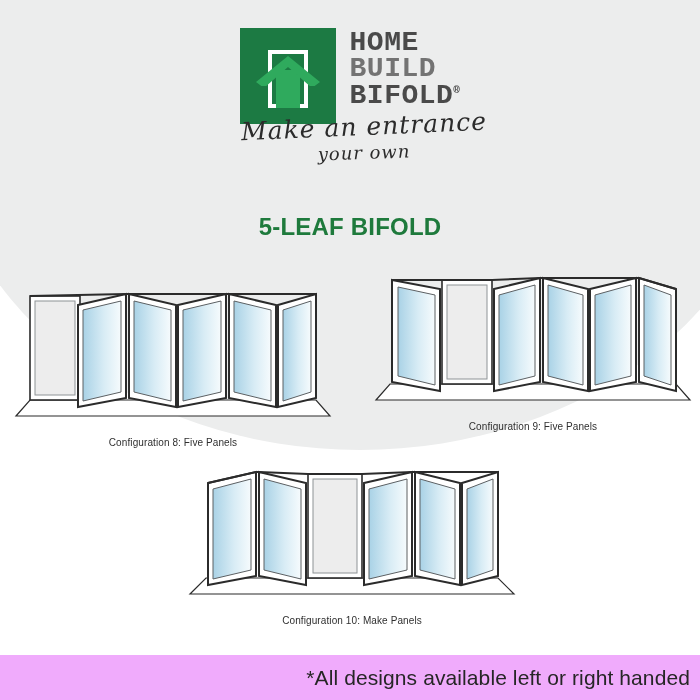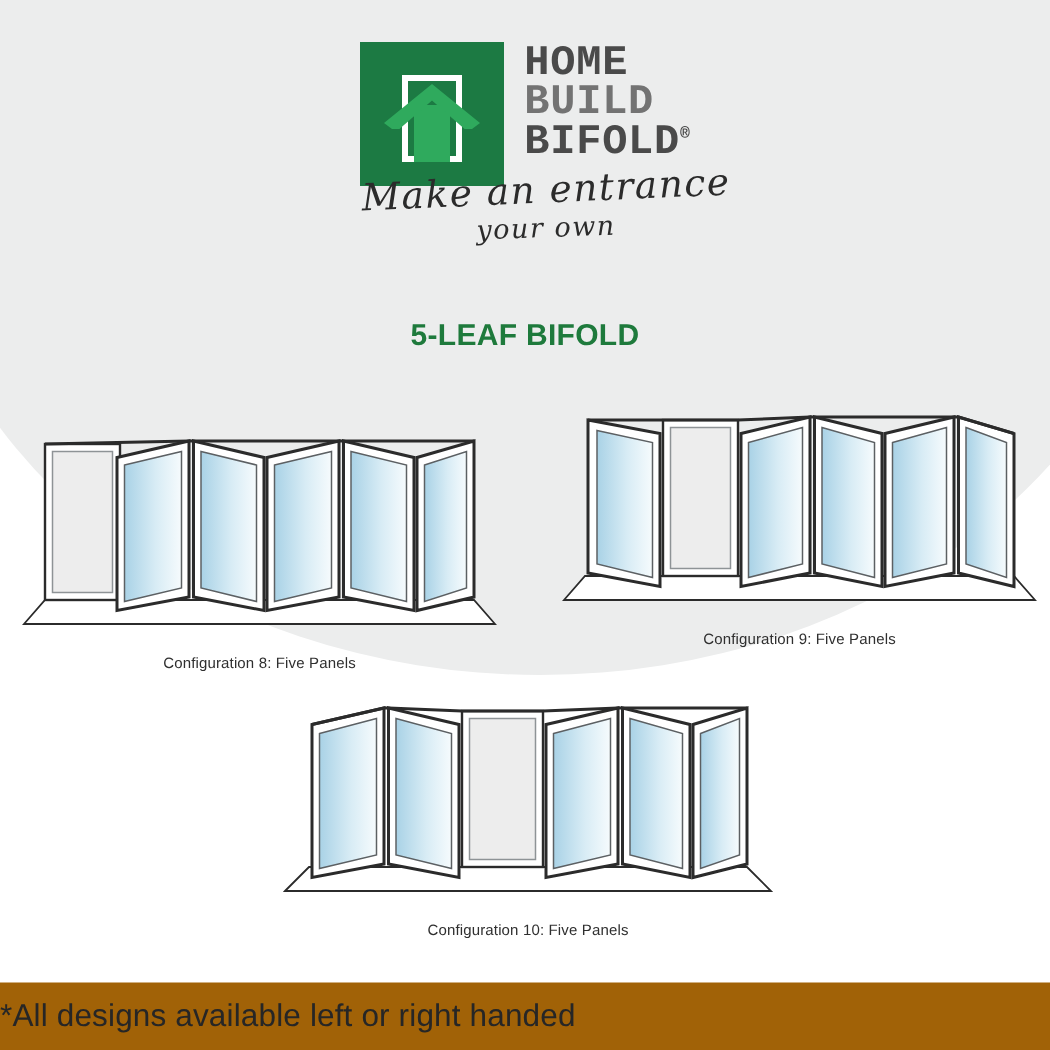--- a/index.html
+++ b/index.html
@@ -123,21 +123,21 @@
     transform: rotate(-2deg);
   }
 
   
   #heading {
     position: absolute;
     left: 0; right: 0;
     top: 212px;
     text-align: center;
     color: #1e7a3c;
-    font-size: 20px;
+    font-size: 24px;
     font-weight: 700;
     line-height: 1.28;
     letter-spacing: 0.2px;
   }
 
   
   .diagram {
     position: absolute;
   }
   #diagram-1 { left: 8px;   top: 288px; width: 330px; }
@@ -154,24 +154,24 @@
     letter-spacing: 0.1px;
   }
 
   
   #footer-band {
     position: absolute;
     left: 0;
     right: 0;
     bottom: 0;
     height: 45px;
-    background: #a16207;
+    background: #f0abfc;
     display: flex;
     align-items: center;
-    justify-content: flex-start;
+    justify-content: flex-end;
     padding-right: 10px;
     box-sizing: border-box;
   }
   #footer-text {
     font-size: 21px;
     color: #262626;
     letter-spacing: 0.1px;
     white-space: nowrap;
   }
 </style>
@@ -332,20 +332,20 @@
         <path d="M233 6 L278 17 L278 119 L233 110 Z" fill="#ffffff" stroke="#2b2b2b" stroke-width="2"></path>
         <path d="M238 13 L273 23 L273 113 L238 104 Z" fill="url(#g10)" stroke="#5c6063" stroke-width="1"></path>
       </g>
       <g>
         <path d="M280 17 L316 6 L316 110 L280 119 Z" fill="#ffffff" stroke="#2b2b2b" stroke-width="2"></path>
         <path d="M285 23 L311 13 L311 104 L285 113 Z" fill="url(#g10)" stroke="#5c6063" stroke-width="1"></path>
       </g>
 
       <path d="M26 17 L74 6 L77 6 L126 8 L180 8 L230 6 L233 6 L316 6" fill="none" stroke="#2b2b2b" stroke-width="2"></path>
     </svg>
-    <div class="caption">Configuration 10: Five Panels</div>
+    <div class="caption">Configuration 10: Make Panels</div>
   </div>
 
   <div id="footer-band">
     <span id="footer-text">*All designs available left or right handed</span>
   </div>
 
 </div>
 
 </body></html>

